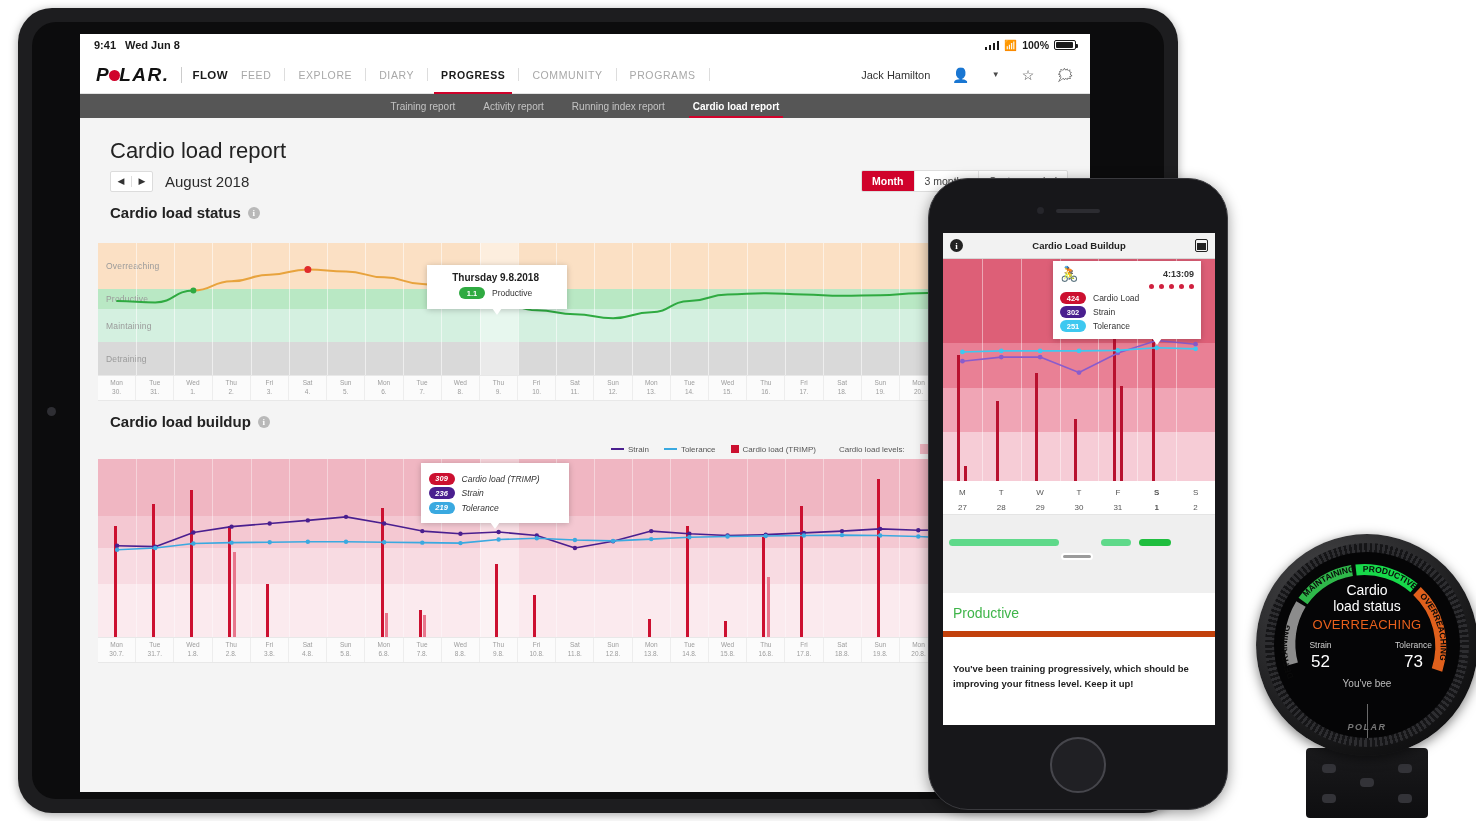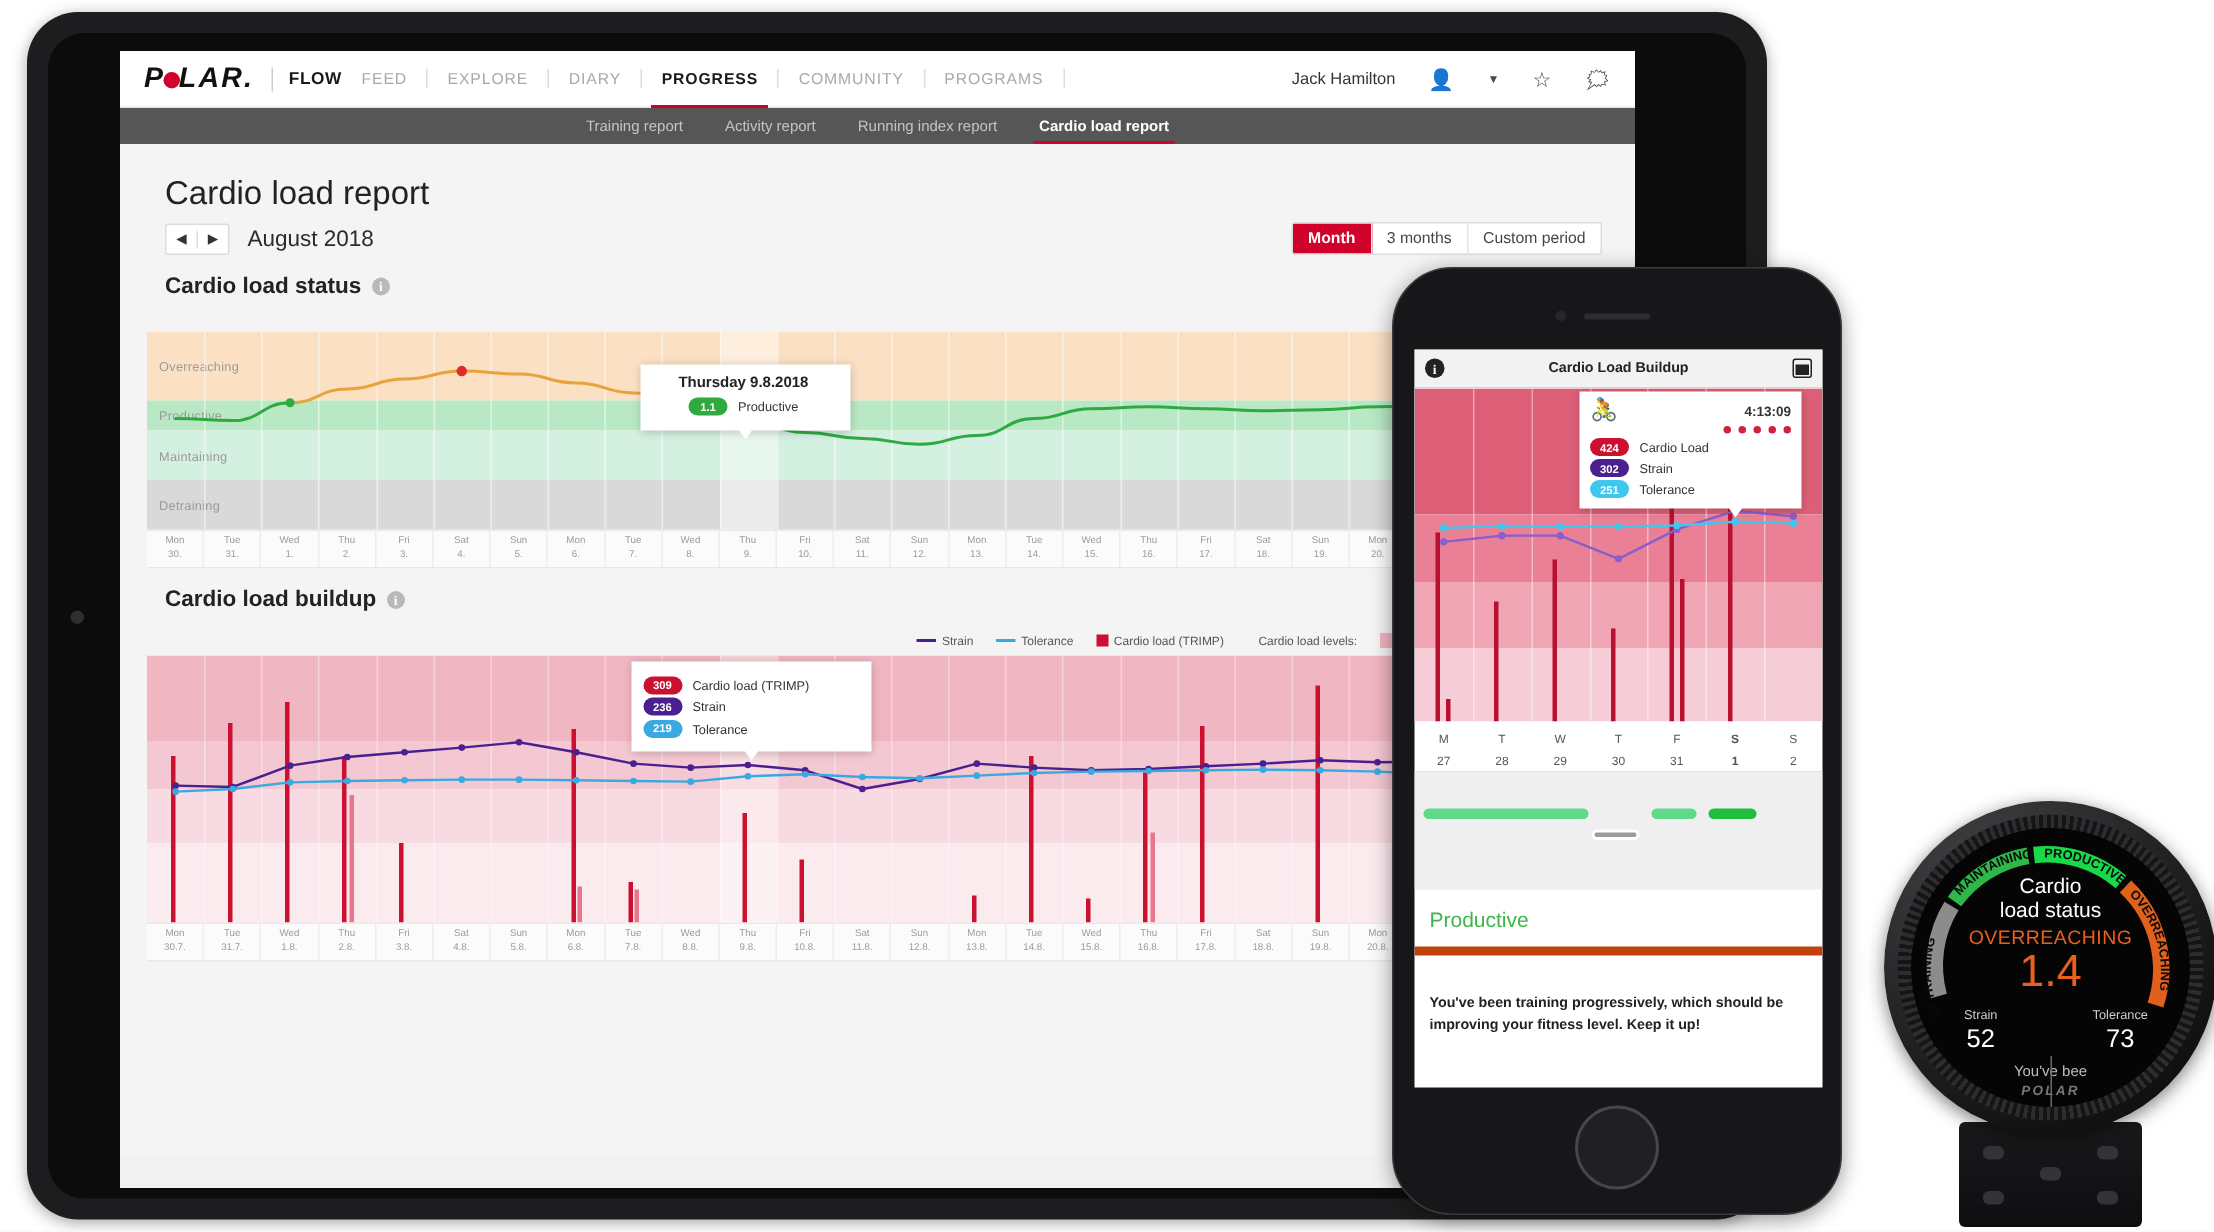--- a/index.html
+++ b/index.html
@@ -270,20 +270,39 @@
 </style>
 </head>
 <body>
 
 <div id="tablet">
   <div id="tablet-bezel"></div>
   <div id="tablet-camera"></div>
 
   <div id="tablet-screen">
 
+    <div class="ios-status">
+      <div class="left">
+        <span>9:41</span>
+        <span>Wed Jun 8</span>
+      </div>
+      <div class="right">
+        <span class="sig-bars">
+            <i></i>
+            <i></i>
+            <i></i>
+            <i></i>
+          </span>
+        <span>📶</span>
+        <span>100%</span>
+        <span class="batt">
+            <i></i>
+          </span>
+      </div>
+    </div>
 
     <div class="polar-nav">
       <div class="polar-logo">
         <span>P</span>
           <span class="dot"></span>
           <span>LAR.</span>
       </div>
       <div class="nav-div"></div>
       <div class="nav-flow">FLOW</div>
       <div class="nav-items">
@@ -563,21 +582,21 @@
             <circle cx="667.6923076923077" cy="76.985" r="2.2" fill="#3aa9e0"></circle>
             <circle cx="705.8461538461538" cy="76.54" r="2.2" fill="#3aa9e0"></circle>
             <circle cx="744" cy="76.095" r="2.2" fill="#3aa9e0"></circle>
             <circle cx="782.1538461538462" cy="76.54" r="2.2" fill="#3aa9e0"></circle>
             <circle cx="820.3076923076923" cy="77.43" r="2.2" fill="#3aa9e0"></circle>
             <circle cx="858.4615384615385" cy="79.21" r="2.2" fill="#3aa9e0"></circle>
             <circle cx="896.6153846153846" cy="80.1" r="2.2" fill="#3aa9e0"></circle>
             <circle cx="934.7692307692307" cy="80.99" r="2.2" fill="#3aa9e0"></circle>
             <circle cx="972.9230769230769" cy="80.545" r="2.2" fill="#3aa9e0"></circle>
           </svg>
-          <div class="tooltip-card" style="left: 322.615px; top: 4px; width: 160px;">
+          <div class="tooltip-card" style="left: 322.615px; top: 4px; width: 148px; font-style: italic;">
             <div class="tt-row">
               <span class="pill" style="background: rgb(204, 16, 48);">309</span>
               <span class="tt-label">Cardio load (TRIMP)</span>
             </div>
             <div class="tt-row">
               <span class="pill" style="background: rgb(74, 31, 143);">236</span>
               <span class="tt-label">Strain</span>
             </div>
             <div class="tt-row">
               <span class="pill" style="background: rgb(58, 169, 224);">219</span>
@@ -758,21 +777,20 @@
         <text font-size="8.5" font-weight="bold" fill="#0a0a0a" font-family="Liberation Sans, sans-serif"><textPath href="#arcD" startOffset="6%" id="tpD">DETRAINING</textPath></text>
         <text font-size="8.5" font-weight="bold" fill="#0a0a0a" font-family="Liberation Sans, sans-serif"><textPath href="#arcM" startOffset="4%" id="tpM">MAINTAINING</textPath></text>
         <text font-size="8.5" font-weight="bold" fill="#0a0a0a" font-family="Liberation Sans, sans-serif"><textPath href="#arcP" startOffset="8%" id="tpP">PRODUCTIVE</textPath></text>
         <text font-size="8.5" font-weight="bold" fill="#0a0a0a" font-family="Liberation Sans, sans-serif"><textPath href="#arcO" startOffset="4%" id="tpO">OVERREACHING</textPath></text>
       </svg>
 
       <div class="w-center">
         <div class="w-t1">Cardio</div>
         <div class="w-t1">load status</div>
         <div class="w-t2">OVERREACHING</div>
-        <div class="w-val">1.4</div>
         <div class="w-cols">
           <div>
             <div class="w-lbl">Strain</div>
             <div class="w-num">52</div>
           </div>
           <div>
             <div class="w-lbl">Tolerance</div>
             <div class="w-num">73</div>
           </div>
         </div>

